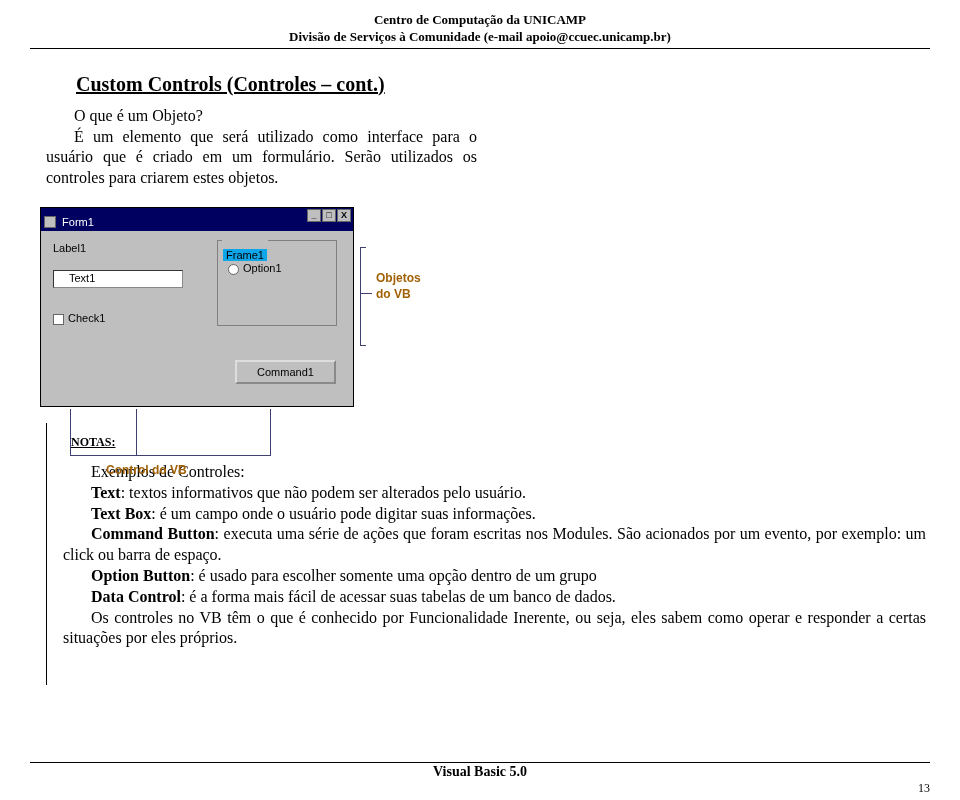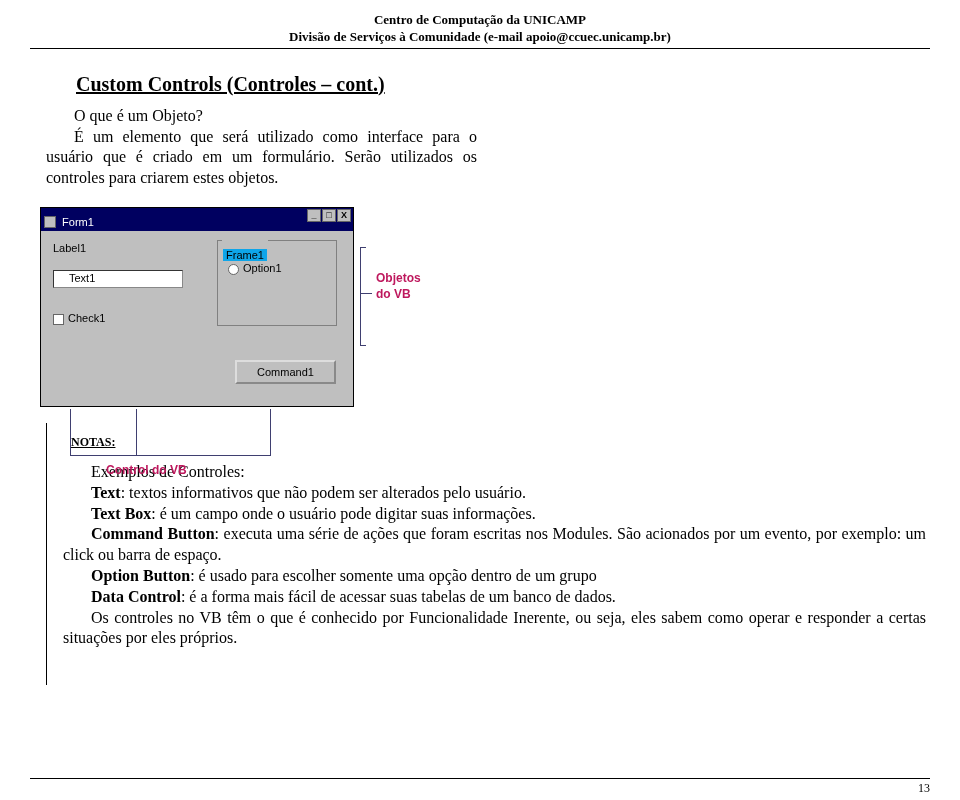--- a/index.html
+++ b/index.html
@@ -153,21 +153,21 @@
     background: #bfbfbf;
     border: 2px outset #ddd;
     font-family: Arial, sans-serif;
     font-size: 11px;
     text-align: center;
   }
   .annot {
     position: absolute;
     font-family: Arial, sans-serif;
     font-size: 12px;
-    color: #be185d;
+    color: #a16207;
     font-weight: bold;
   }
   .annot-line {
     position: absolute;
     background: #3f3f70;
   }
 
   .footer {
     position: absolute;
     bottom: 20px;
@@ -276,14 +276,15 @@
     <p class="para indent">
       <span class="bold-run">Data Control</span><span>: é a forma mais fácil de acessar suas tabelas de um banco de dados.</span>
     </p>
 
     <p class="para indent">Os controles no VB têm o que é conhecido por Funcionalidade Inerente, ou seja, eles sabem como operar e responder a certas situações por eles próprios.</p>
   </div>
 </div>
 
 <div class="footer">
   <div class="footer-rule"></div>
+  <div class="footer-text">Visual Basic 5.0</div>
 </div>
 <div class="page-num">13</div>
 
 </body></html>

